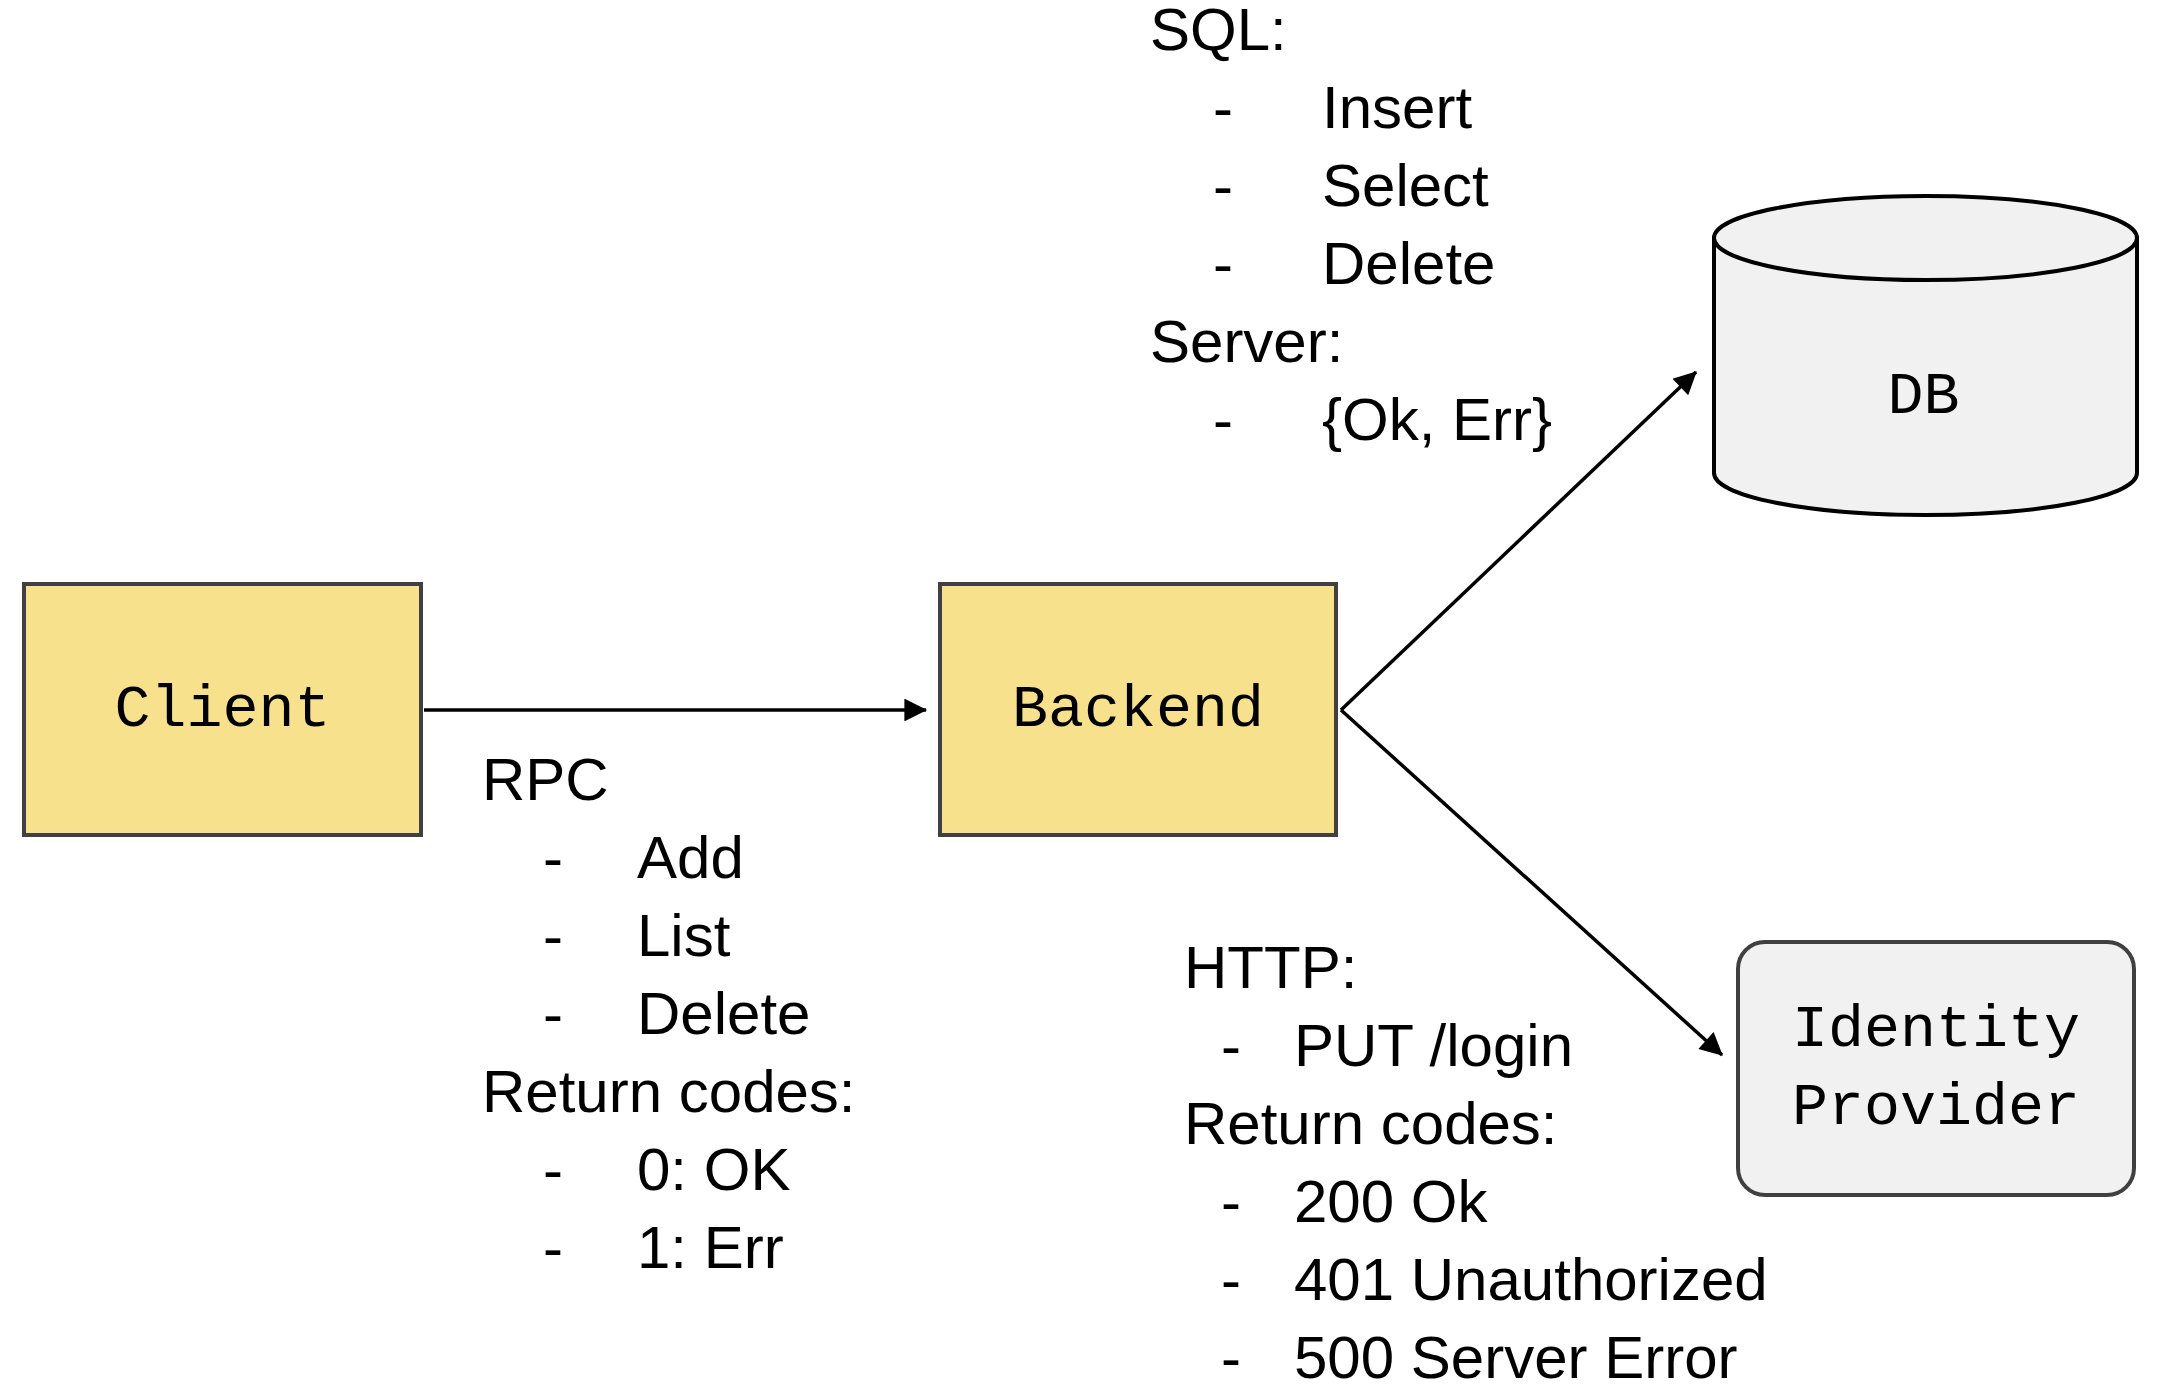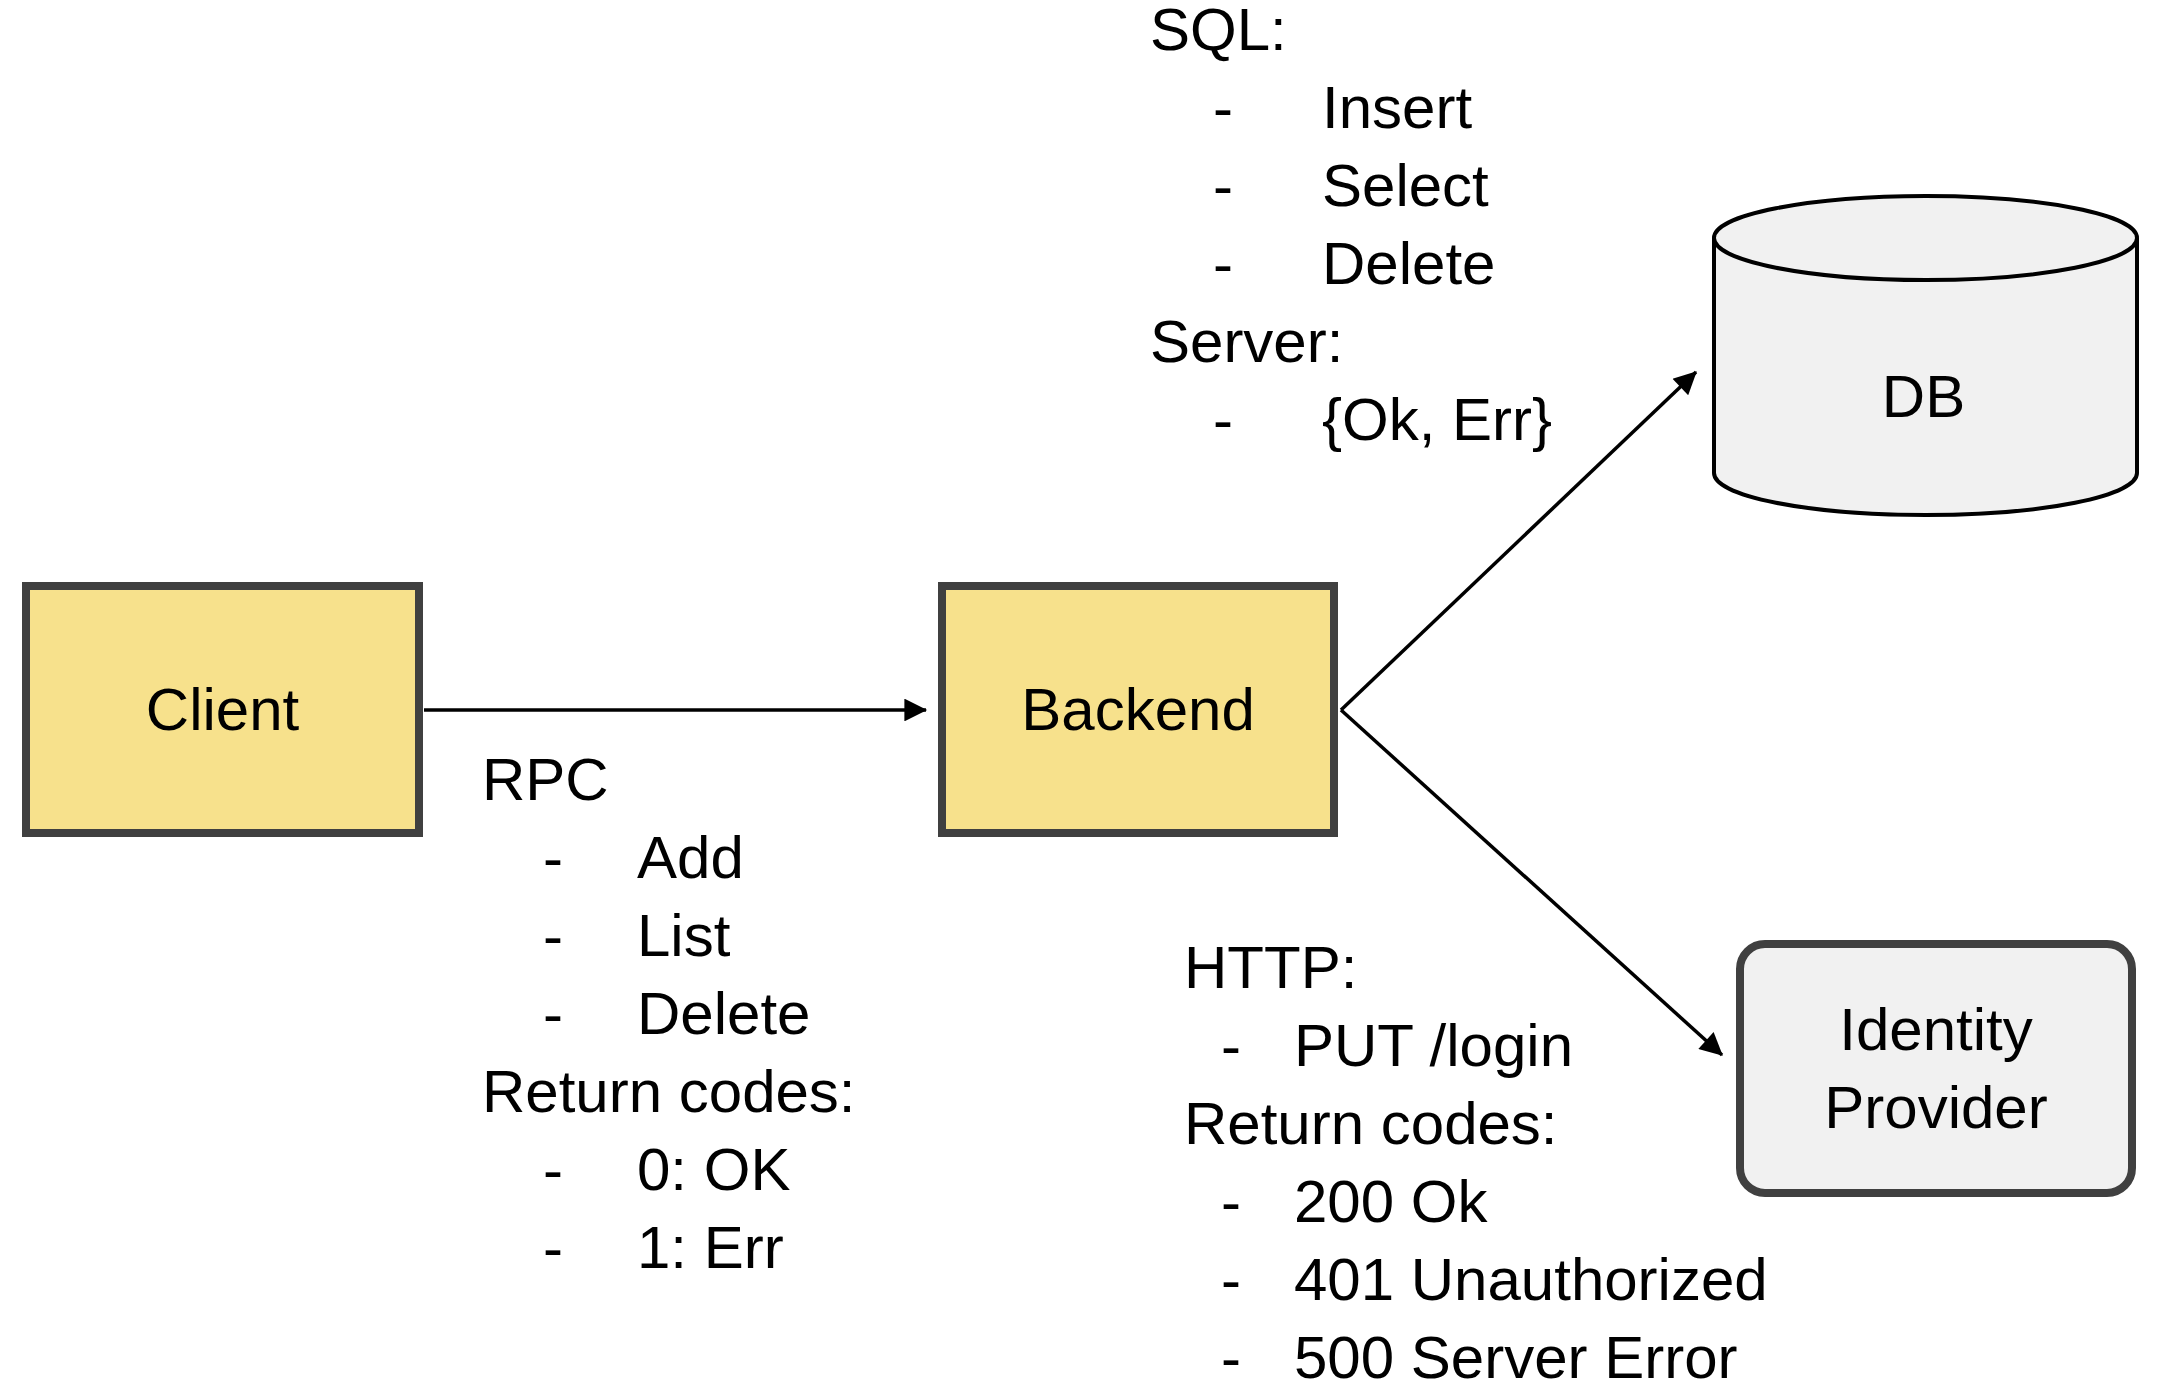--- a/index.html
+++ b/index.html
@@ -10,22 +10,23 @@
     font-family:"Liberation Sans", sans-serif;
     color:#000;
     overflow:hidden;
   }
   
   .node{
     position:absolute;
     display:flex;align-items:center;justify-content:center;
     font-size:60px;line-height:78px;text-align:center;
     box-sizing:border-box;
+    font-family:Liberation Mono, monospace;
   }
-  .rect{border:8px solid #404040;}
+  .rect{border:4px solid #404040;}
   .yellow{background:#f7e18c;}
   .gray{background:#f1f1f1;}
   #node-client {left:22px;  top:582px; width:401px; height:255px;}
   #node-backend{left:938px; top:582px; width:400px; height:255px;}
   #node-idp    {left:1736px;top:940px; width:400px; height:257px;border-radius:29px;}
   #node-idp .lines{display:flex;flex-direction:column;}
   #node-db{left:1710px;top:194px;width:427px;height:319px;}
   #node-db svg{position:absolute;left:0;top:0;}
   #node-db .db-label{
     position:absolute;left:0;top:86px;right:0;bottom:0;

